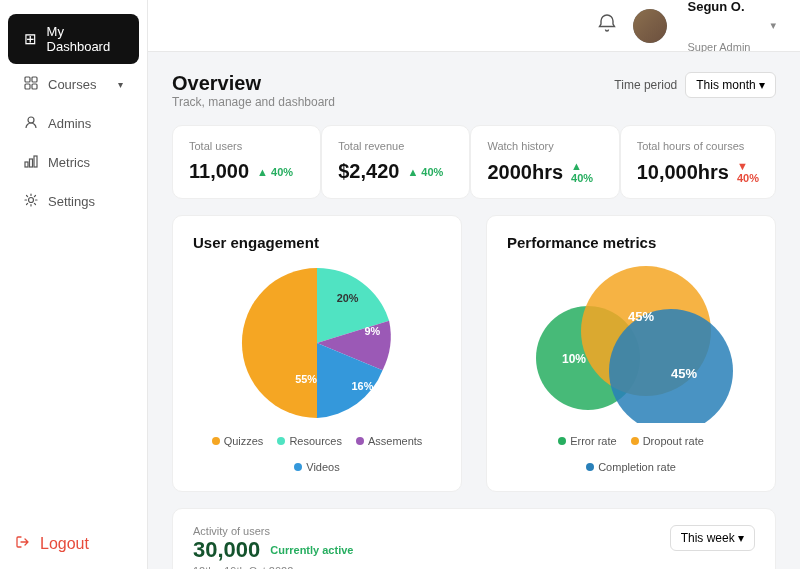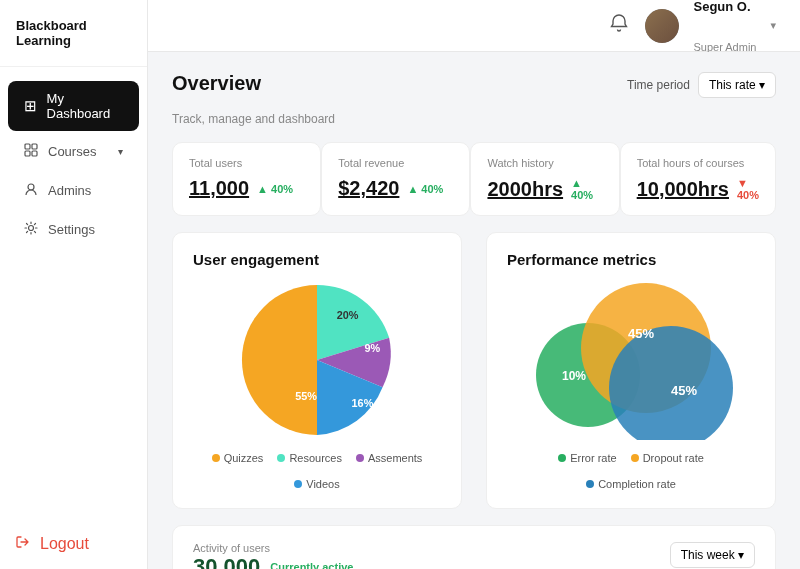--- a/index.html
+++ b/index.html
@@ -64,21 +64,21 @@
       background: #fff;
       border-bottom: 1px solid #e8e8e8;
       display: flex;
       align-items: center;
       justify-content: flex-end;
       padding: 0 24px;
       height: 52px;
       gap: 16px;
     }
     .topbar-bell { font-size: 18px; color: #555; cursor: pointer; }
-    .topbar-user { display: flex; align-items: center; gap: 14px; cursor: pointer; }
+    .topbar-user { display: flex; align-items: center; gap: 20px; cursor: pointer; }
     .topbar-avatar {
       width: 34px; height: 34px;
       border-radius: 50%;
       background: #888;
       display: flex; align-items: center; justify-content: center;
       overflow: hidden;
     }
     .topbar-avatar-img {
       width: 100%; height: 100%;
       background: linear-gradient(135deg, #8B6F4E, #6B4F3E);
@@ -94,21 +94,21 @@
       overflow-y: auto;
       background: #f4f5f7;
     }
     .page-header {
       display: flex;
       justify-content: space-between;
       align-items: flex-start;
       margin-bottom: 16px;
     }
     .page-title { font-size: 20px; font-weight: 700; color: #111; }
-    .page-subtitle { font-size: 12px; color: #888; margin-top: 17px; text-align: center; }
+    .page-subtitle { font-size: 12px; color: #888; margin-top: 0; text-align: center; }
     .time-period-wrap { display: flex; align-items: center; gap: 8px; font-size: 12px; color: #555; }
     .time-period-btn {
       border: 1px solid #ddd;
       border-radius: 6px;
       padding: 5px 10px;
       background: #fff;
       cursor: pointer;
       font-size: 12px;
       display: flex;
       align-items: center;
@@ -122,21 +122,21 @@
       margin-bottom: 16px;
     }
     .stat-card {
       background: #fff;
       border-radius: 10px;
       padding: 14px 16px;
       border: 1px solid #eee;
     }
     .stat-label { font-size: 11px; color: #888; margin-bottom: 8px; }
     .stat-value-row { display: flex; align-items: center; gap: 8px; }
-    .stat-value { font-size: 20px; font-weight: 700; color: #111; text-decoration: underline; }
+    .stat-value { font-size: 20px; font-weight: 700; color: #111; }
     .stat-badge {
       display: flex;
       align-items: center;
       gap: 2px;
       font-size: 11px;
       font-weight: 600;
     }
     .stat-badge.up { color: #27ae60; }
     .stat-badge.down { color: #e74c3c; }
 
@@ -188,21 +188,20 @@
       font-size: 12px;
       display: flex;
       align-items: center;
       gap: 6px;
     }
   </style>
 </head>
 <body>
 
 <div class="sidebar">
-  <div class="sidebar-logo">Blackboard Learning</div>
   <nav class="sidebar-nav">
     <div class="sidebar-item active">
       <span class="icon">⊞</span>
       <span>My Dashboard</span>
     </div>
     <div class="sidebar-item">
       <span class="icon">
         <svg width="14" height="14" viewBox="0 0 14 14">
             <rect x="1" y="1" width="5" height="5" rx="1" fill="none" stroke="#555" stroke-width="1.2"></rect>
             <rect x="8" y="1" width="5" height="5" rx="1" fill="none" stroke="#555" stroke-width="1.2"></rect>
@@ -214,20 +213,30 @@
       <span class="chevron">▾</span>
     </div>
     <div class="sidebar-item">
       <span class="icon">
         <svg width="14" height="14" viewBox="0 0 14 14">
             <circle cx="7" cy="5" r="3" fill="none" stroke="#555" stroke-width="1.2"></circle>
             <path d="M2 13c0-2.76 2.24-5 5-5s5 2.24 5 5" fill="none" stroke="#555" stroke-width="1.2"></path>
           </svg>
       </span>
       <span>Admins</span>
+    </div>
+    <div class="sidebar-item">
+      <span class="icon">
+        <svg width="14" height="14" viewBox="0 0 14 14">
+            <rect x="1" y="8" width="3" height="5" fill="none" stroke="#555" stroke-width="1.2"></rect>
+            <rect x="5.5" y="5" width="3" height="8" fill="none" stroke="#555" stroke-width="1.2"></rect>
+            <rect x="10" y="2" width="3" height="11" fill="none" stroke="#555" stroke-width="1.2"></rect>
+          </svg>
+      </span>
+      <span>Metrics</span>
     </div>
     <div class="sidebar-item">
       <span class="icon">
         <svg width="14" height="14" viewBox="0 0 14 14">
             <circle cx="7" cy="7" r="2.5" fill="none" stroke="#555" stroke-width="1.2"></circle>
             <path d="M7 1v1.5M7 11.5V13M1 7h1.5M11.5 7H13M2.5 2.5l1.1 1.1M10.4 10.4l1.1 1.1M11.5 2.5l-1.1 1.1M3.6 10.4l-1.1 1.1" stroke="#555" stroke-width="1.2" stroke-linecap="round"></path>
           </svg>
       </span>
       <span>Settings</span>
     </div>
@@ -265,21 +274,21 @@
 
   <div class="content">
 
     <div class="page-header">
       <div>
         <div class="page-title">Overview</div>
         <div class="page-subtitle">Track, manage and  dashboard</div>
       </div>
       <div class="time-period-wrap">
         <span>Time period</span>
-        <button class="time-period-btn">This rate ▾</button>
+        <button class="time-period-btn">This month ▾</button>
       </div>
     </div>
 
     <div class="stat-cards">
       <div class="stat-card">
         <div class="stat-label">Total users</div>
         <div class="stat-value-row">
           <span class="stat-value">11,000</span>
           <span class="stat-badge up">▲ 40%</span>
         </div>

